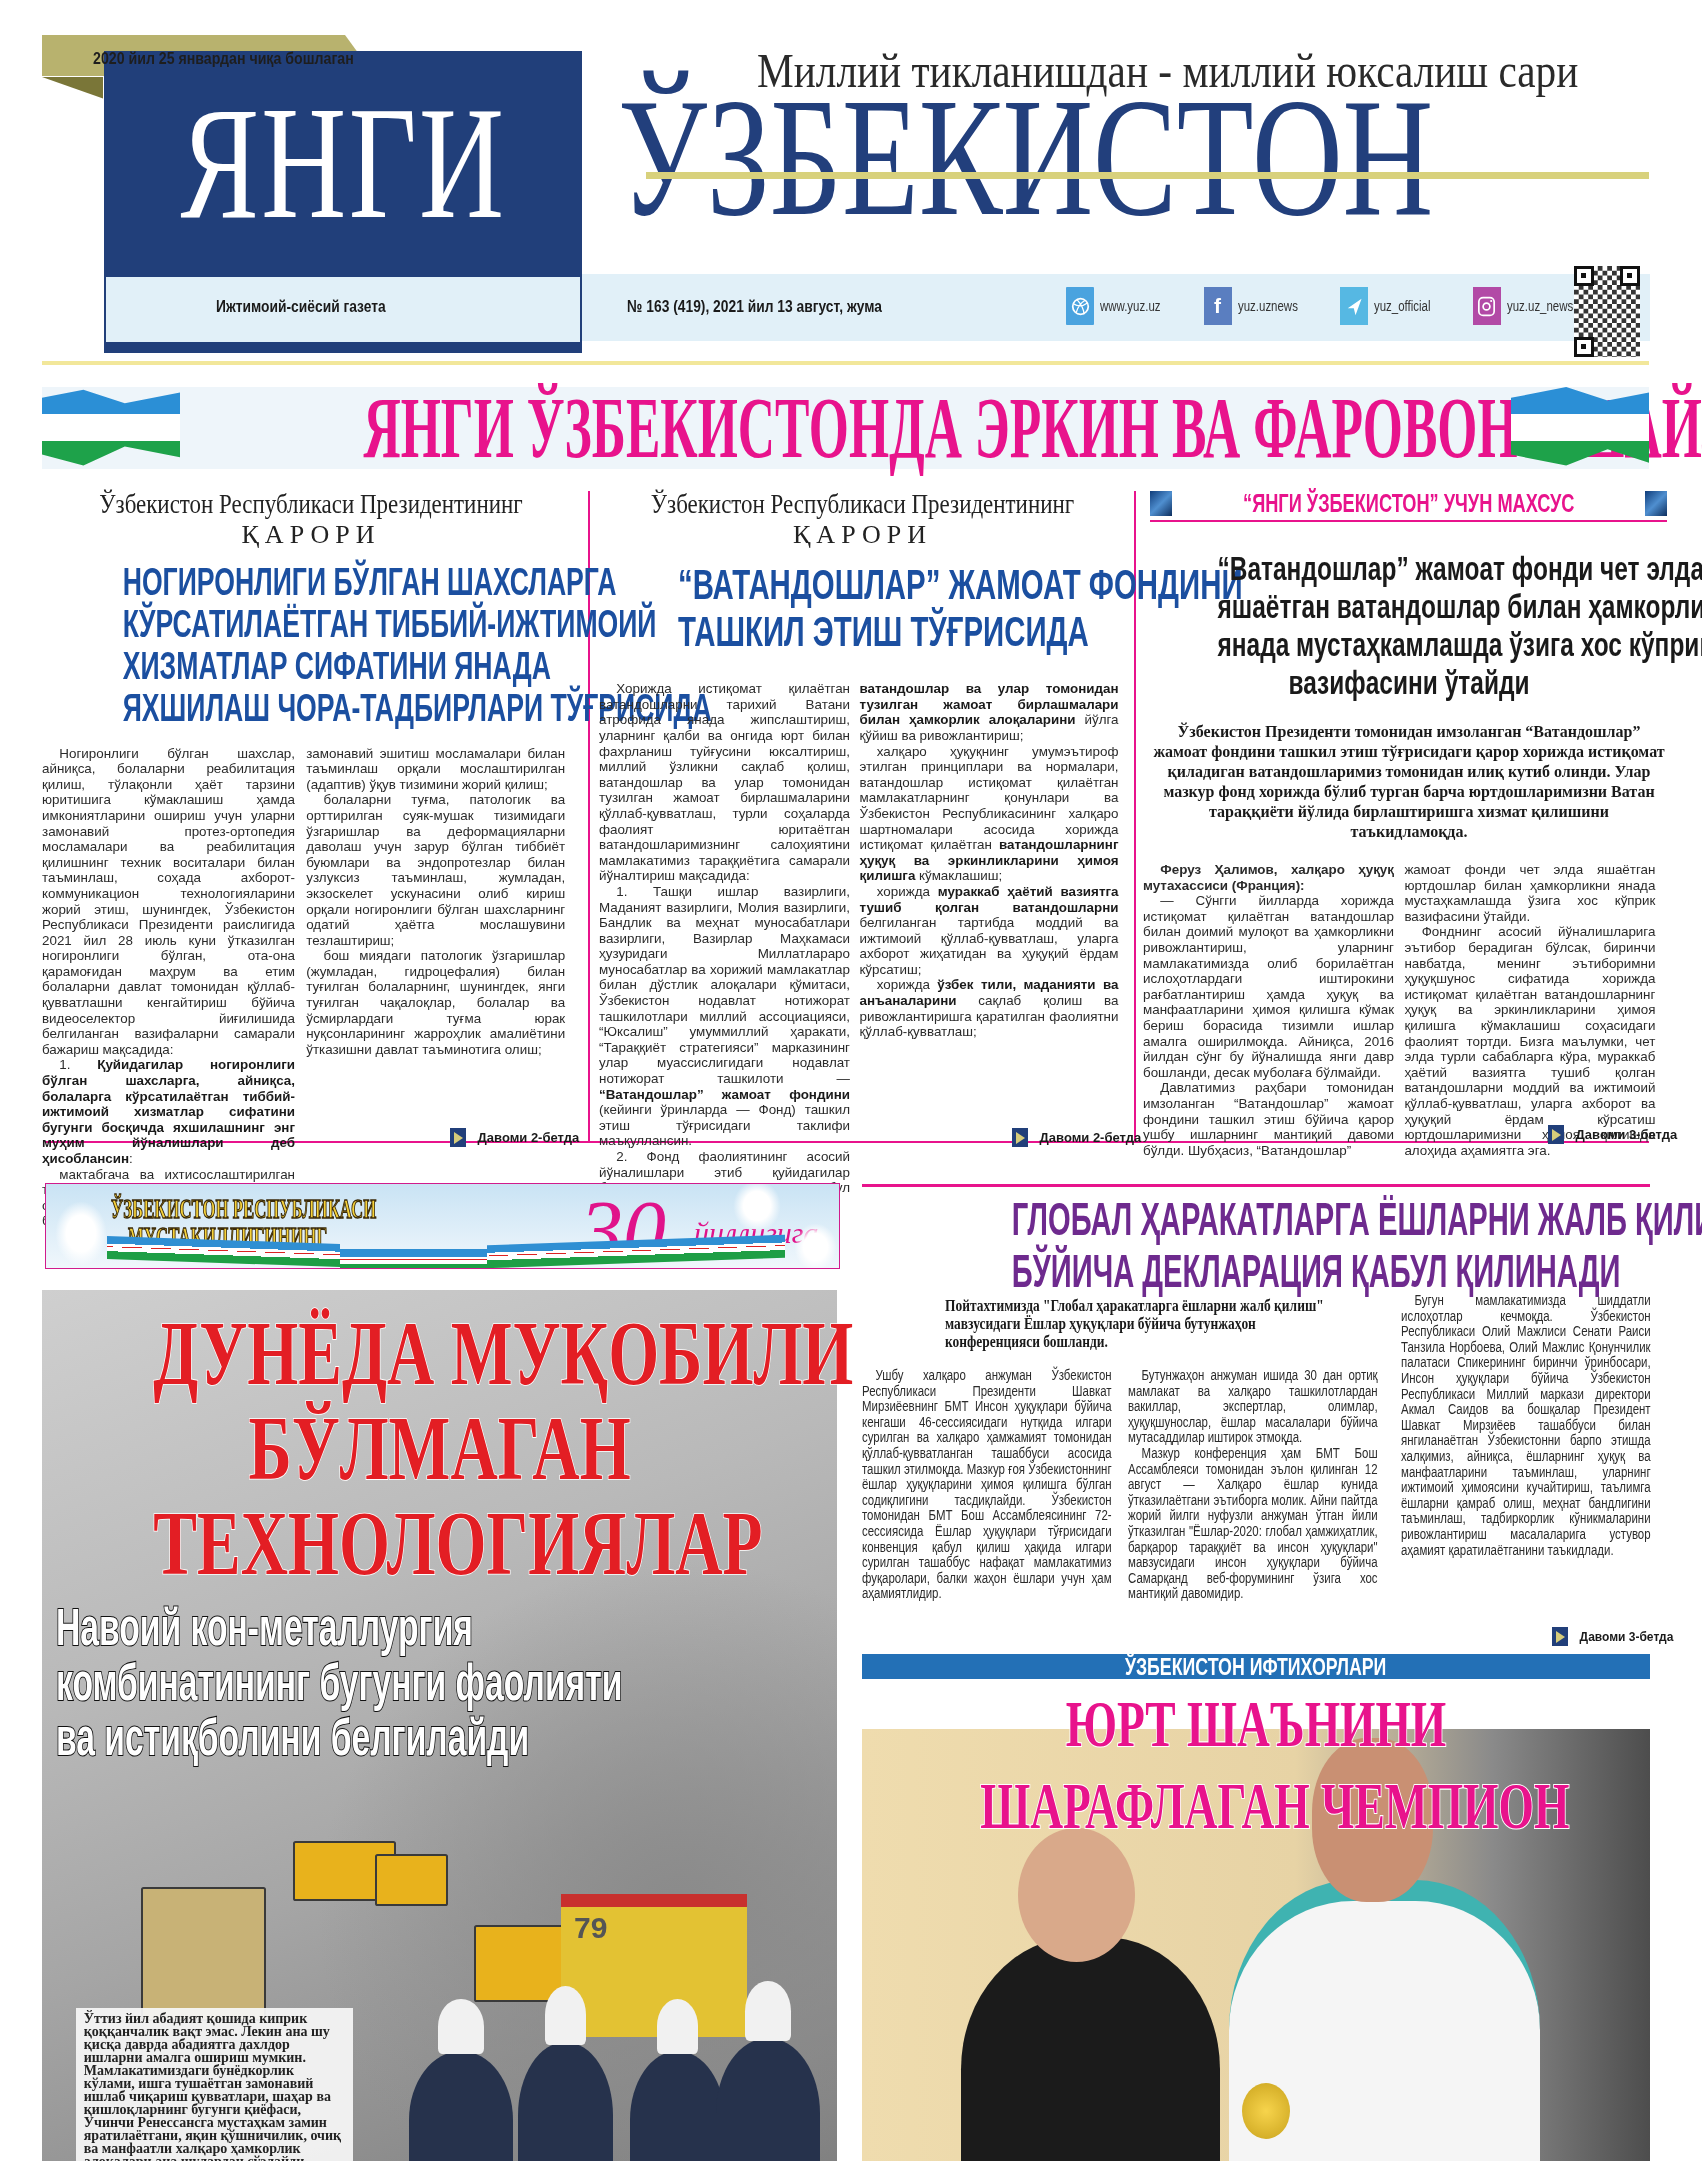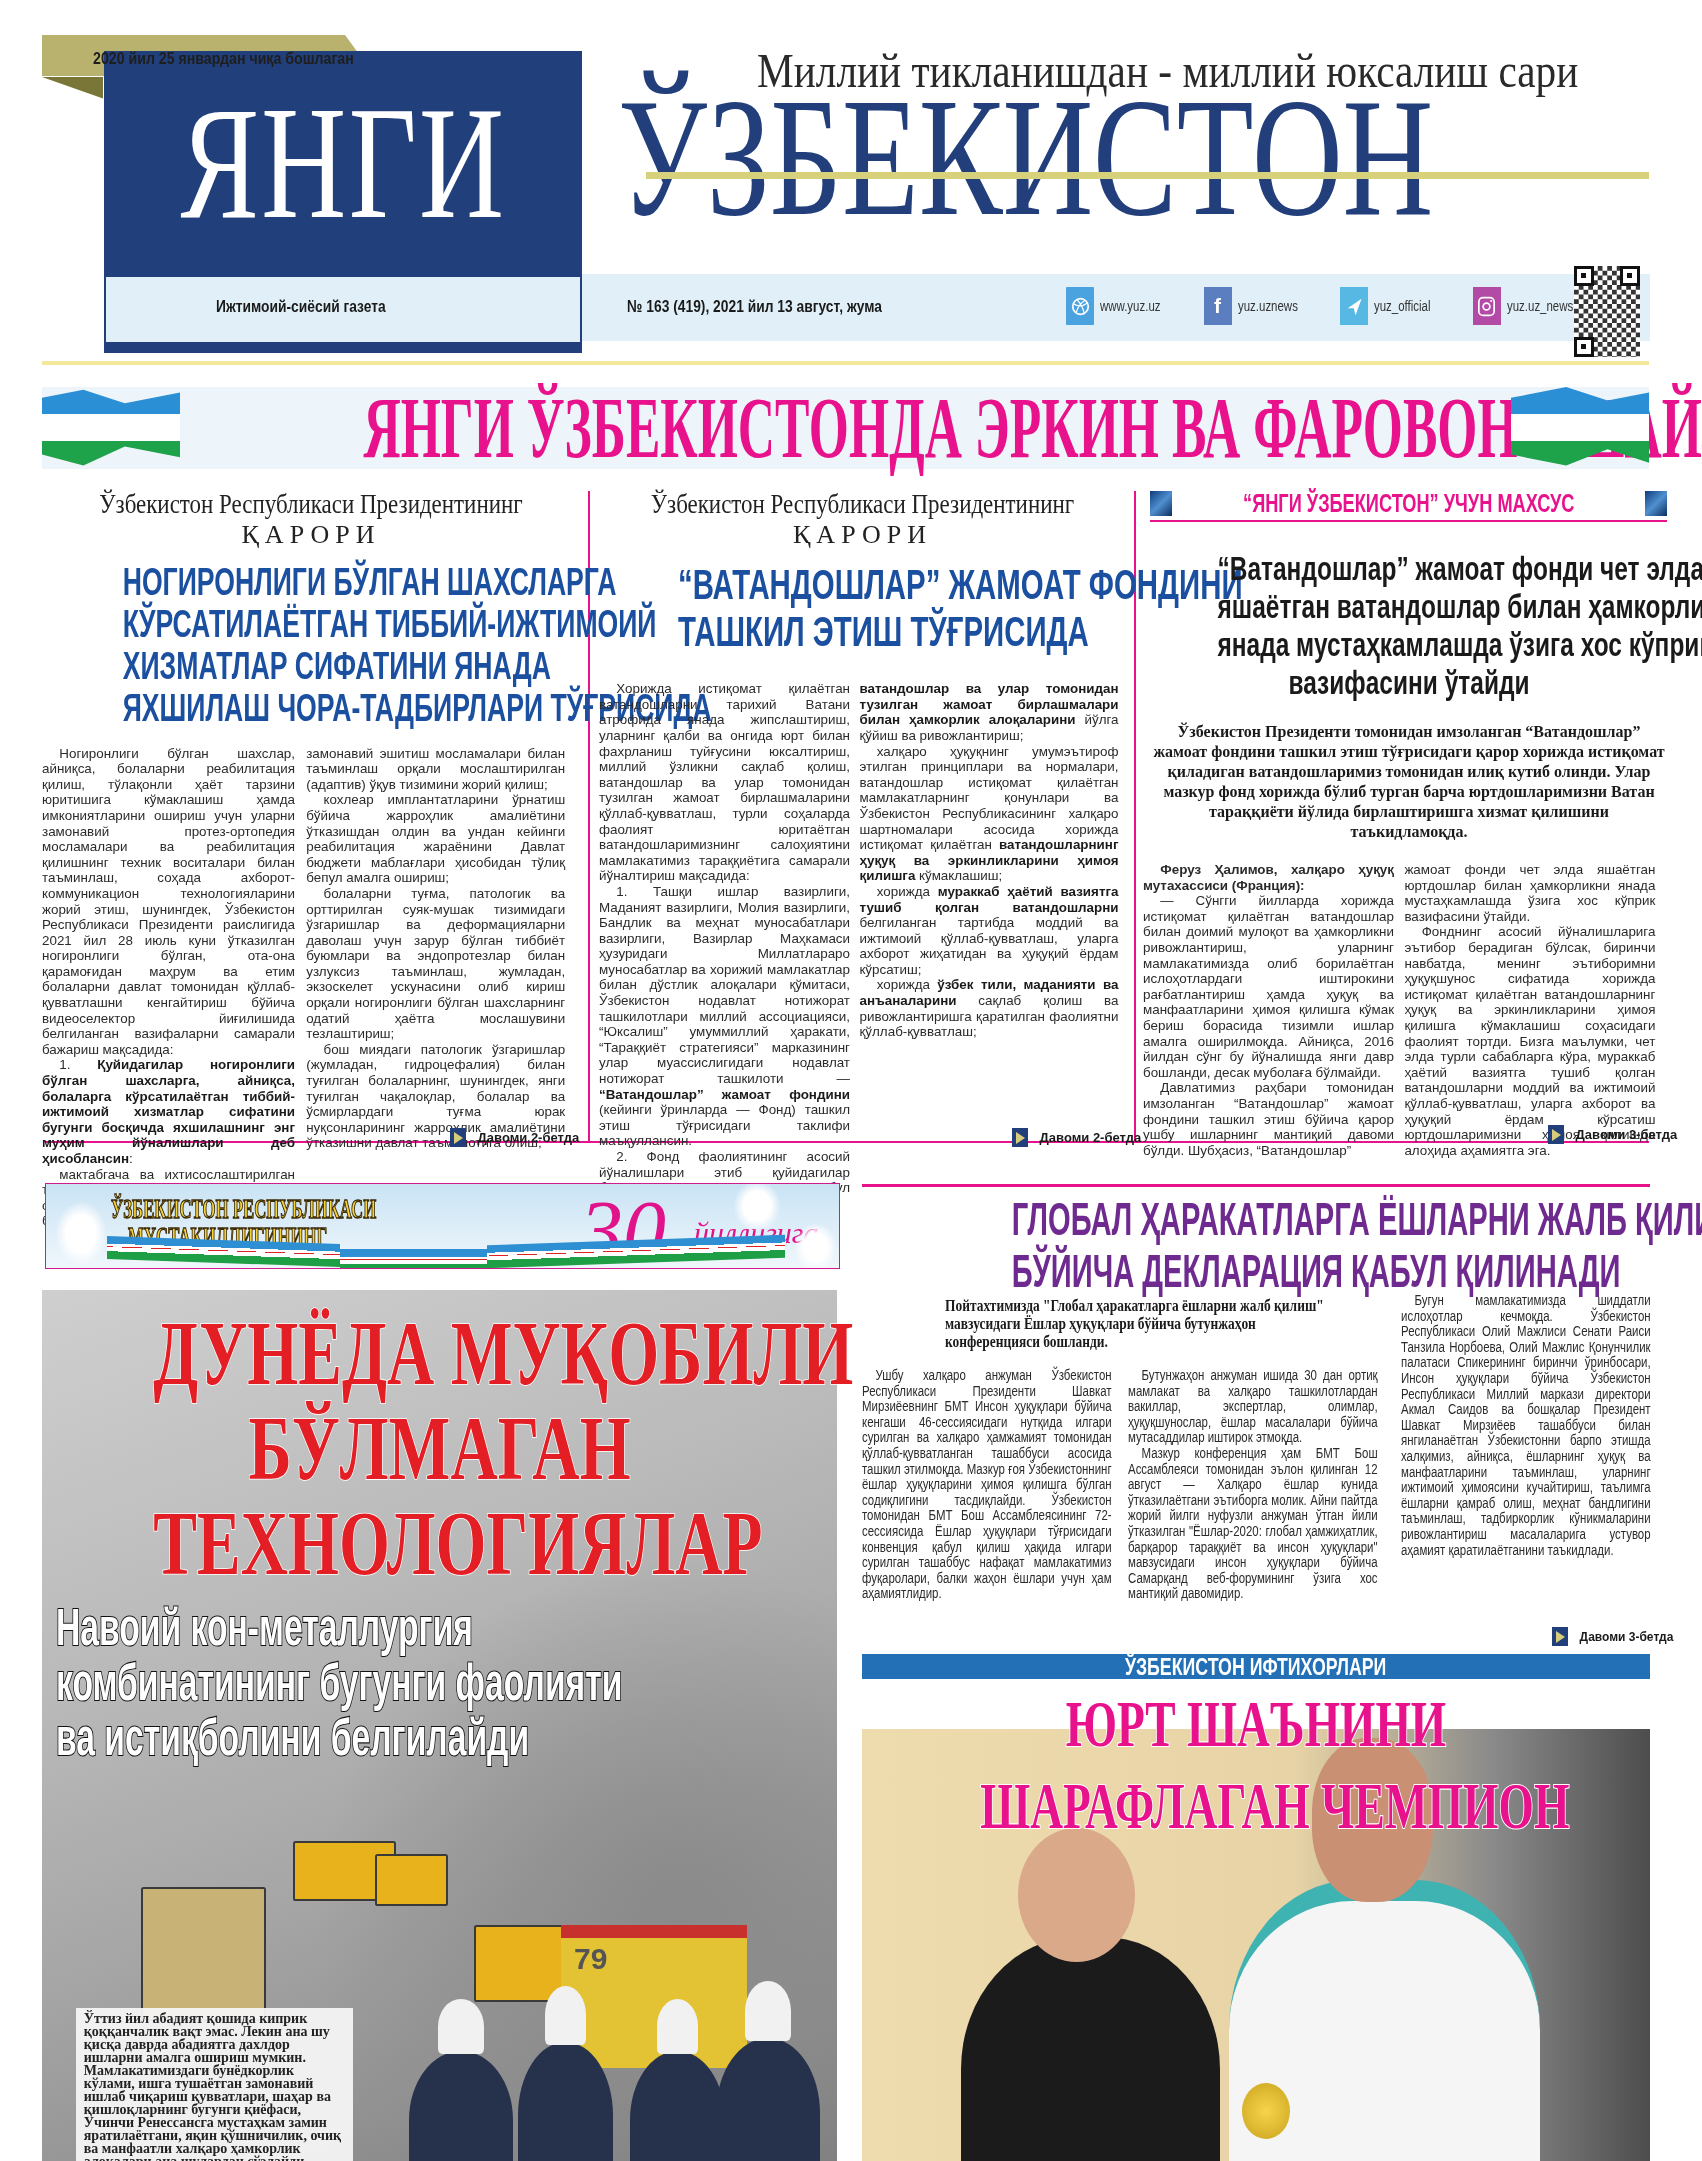--- a/index.html
+++ b/index.html
@@ -158,21 +158,20 @@
     <div class="dtitle">ЯХШИЛАШ ЧОРА-ТАДБИРЛАРИ ТЎҒРИСИДА</div>
   </div>
   <div style="display:flex;gap:11.2px;margin-top:16.4px;padding:0 0 0 0;">
     <div class="body-col" style="width:253px;">
       <p>Ногиронлиги бўлган шахслар, айниқса, болаларни реабилитация қилиш, тўлақонли ҳаёт тарзини юритишига кўмаклашиш ҳамда имкониятларини ошириш учун уларни замонавий протез-ортопедия мосламалари ва реабилитация қилишнинг техник воситалари билан таъминлаш, соҳада ахборот-коммуникацион технологияларини жорий этиш, шунингдек, Ўзбекистон Республикаси Президенти раислигида 2021 йил 28 июль куни ўтказилган ногиронлиги бўлган, ота-она қарамоғидан маҳрум ва етим болаларни давлат томонидан қўллаб-қувватлашни кенгайтириш бўйича видеоселектор йиғилишида белгиланган вазифаларни самарали бажариш мақсадида:</p>
       <p><span>1. </span><b>Қуйидагилар ногиронлиги бўлган шахсларга, айниқса, болаларга кўрсатилаётган тиббий-ижтимоий хизматлар сифатини бугунги босқичда яхшилашнинг энг муҳим йўналишлари деб ҳисоблансин</b><span>:</span></p>
       <p>мактабгача ва ихтисослаштирилган таълим муассасаларида таълим олаётган эшитиш қобилияти заиф болаларни</p>
     </div>
     <div class="body-col" style="width:259px;">
       <p style="text-indent:0">замонавий эшитиш мосламалари билан таъминлаш орқали мослаштирилган (адаптив) ўқув тизимини жорий қилиш;</p>
-      <p>кохлеар имплантатларини ўрнатиш бўйича жарроҳлик амалиётини ўтказишдан олдин ва ундан кейинги реабилитация жараёнини Давлат бюджети маблағлари ҳисобидан тўлиқ бепул амалга ошириш;</p>
       <p>болаларни туғма, патологик ва орттирилган суяк-мушак тизимидаги ўзгаришлар ва деформацияларни даволаш учун зарур бўлган тиббиёт буюмлари ва эндопротезлар билан узлуксиз таъминлаш, жумладан, экзоскелет ускунасини олиб кириш орқали ногиронлиги бўлган шахсларнинг одатий ҳаётга мослашувини тезлаштириш;</p>
       <p>бош миядаги патологик ўзгаришлар (жумладан, гидроцефалия) билан туғилган болаларнинг, шунингдек, янги туғилган чақалоқлар, болалар ва ўсмирлардаги туғма юрак нуқсонларининг жарроҳлик амалиётини ўтказишни давлат таъминотига олиш;</p>
     </div>
   </div>
 </article>
 <div class="abs cont" style="left:450px;top:1120px;">
   <span class="arr"></span>
   <span>Давоми 2-бетда</span>
 </div>
 
@@ -249,21 +248,21 @@
   <div class="abs" style="left:8.6px;top:17.3px;width:52px;height:65px;background:radial-gradient(ellipse,#fff 40%,transparent 70%);"></div>
   <div class="abs" style="left:687px;top:-4.3px;width:48px;height:52px;background:radial-gradient(ellipse,#fff 40%,transparent 70%);"></div>
   <div class="abs" style="left:748px;top:39px;width:43px;height:48px;background:radial-gradient(ellipse,#fff 40%,transparent 70%);"></div>
 </div>
 
 <div class="abs mine">
   <div class="truck" style="left:251px;top:551px;width:99px;height:56px;"></div>
   <div class="truck" style="left:333px;top:564px;width:69px;height:48px;"></div>
   <div class="truck" style="left:432px;top:635px;width:108px;height:73px;"></div>
   <div class="truck" style="left:99px;top:597px;width:121px;height:130px;filter:grayscale(.6);"></div>
-  <div class="abs" style="left:519px;top:635px;width:186px;height:130px;background:#e3c233;border-top:13px solid #c8302e;">
+  <div class="abs" style="left:519px;top:604px;width:186px;height:130px;background:#e3c233;border-top:13px solid #c8302e;">
     <span class="abs" style="left:13px;top:4.3px;font-size:30px;font-weight:bold;color:#555;">79</span>
   </div>
   <div class="worker" style="left:367px;top:761px;width:104px;height:138px;"></div>
   <div class="worker" style="left:476px;top:752px;width:95px;height:147px;"></div>
   <div class="worker" style="left:588px;top:761px;width:95px;height:138px;"></div>
   <div class="worker" style="left:674px;top:748px;width:104px;height:151px;"></div>
 </div>
 <div class="abs" style="left:42px;top:1306px;width:795px;">
   <div class="red-title">ДУНЁДА МУҚОБИЛИ</div>
   <div class="red-title">БЎЛМАГАН</div>

